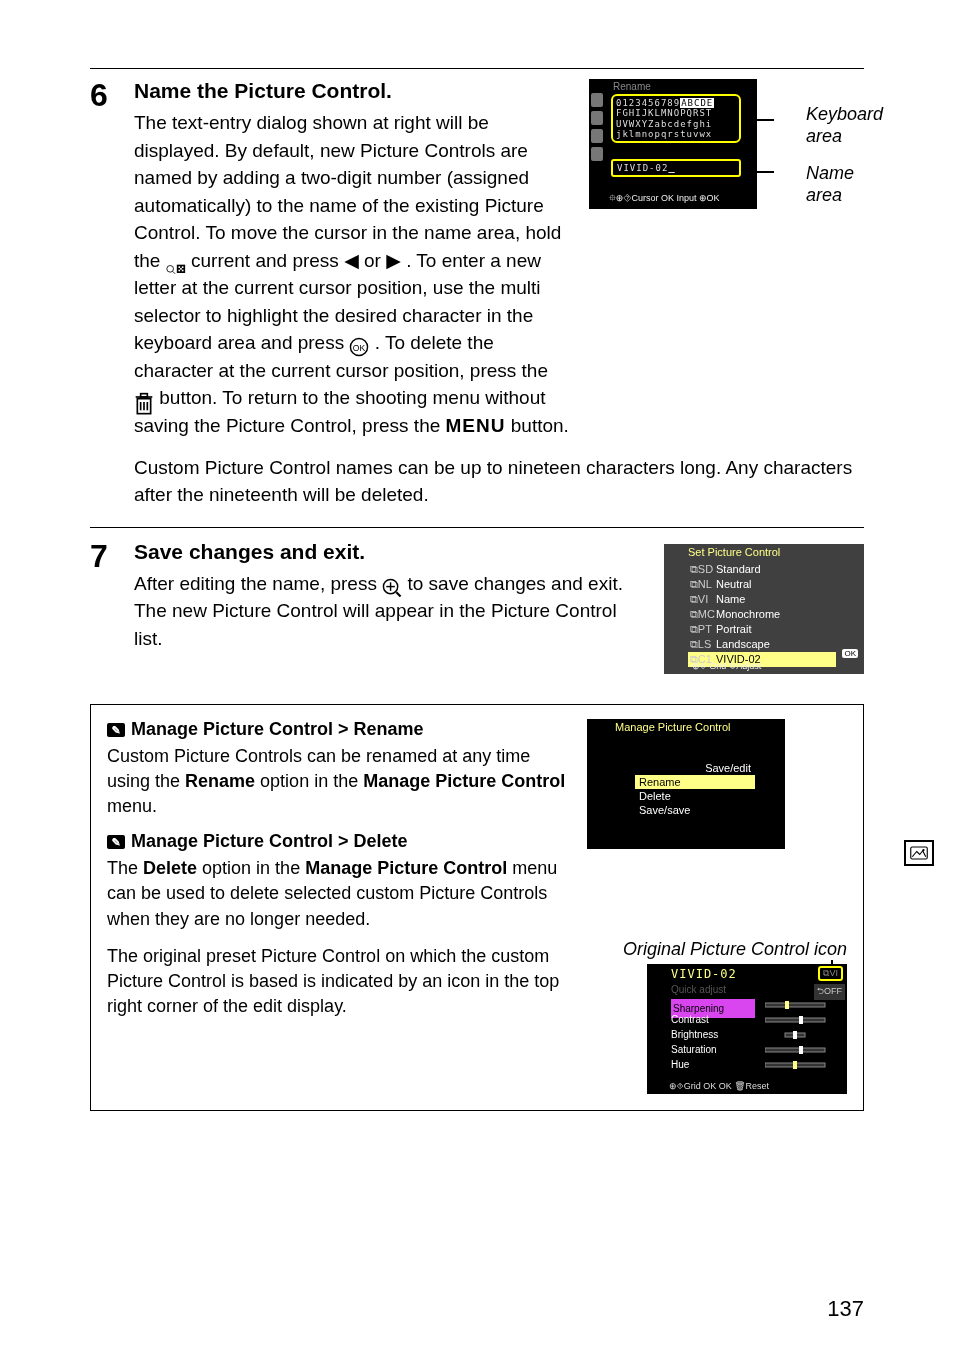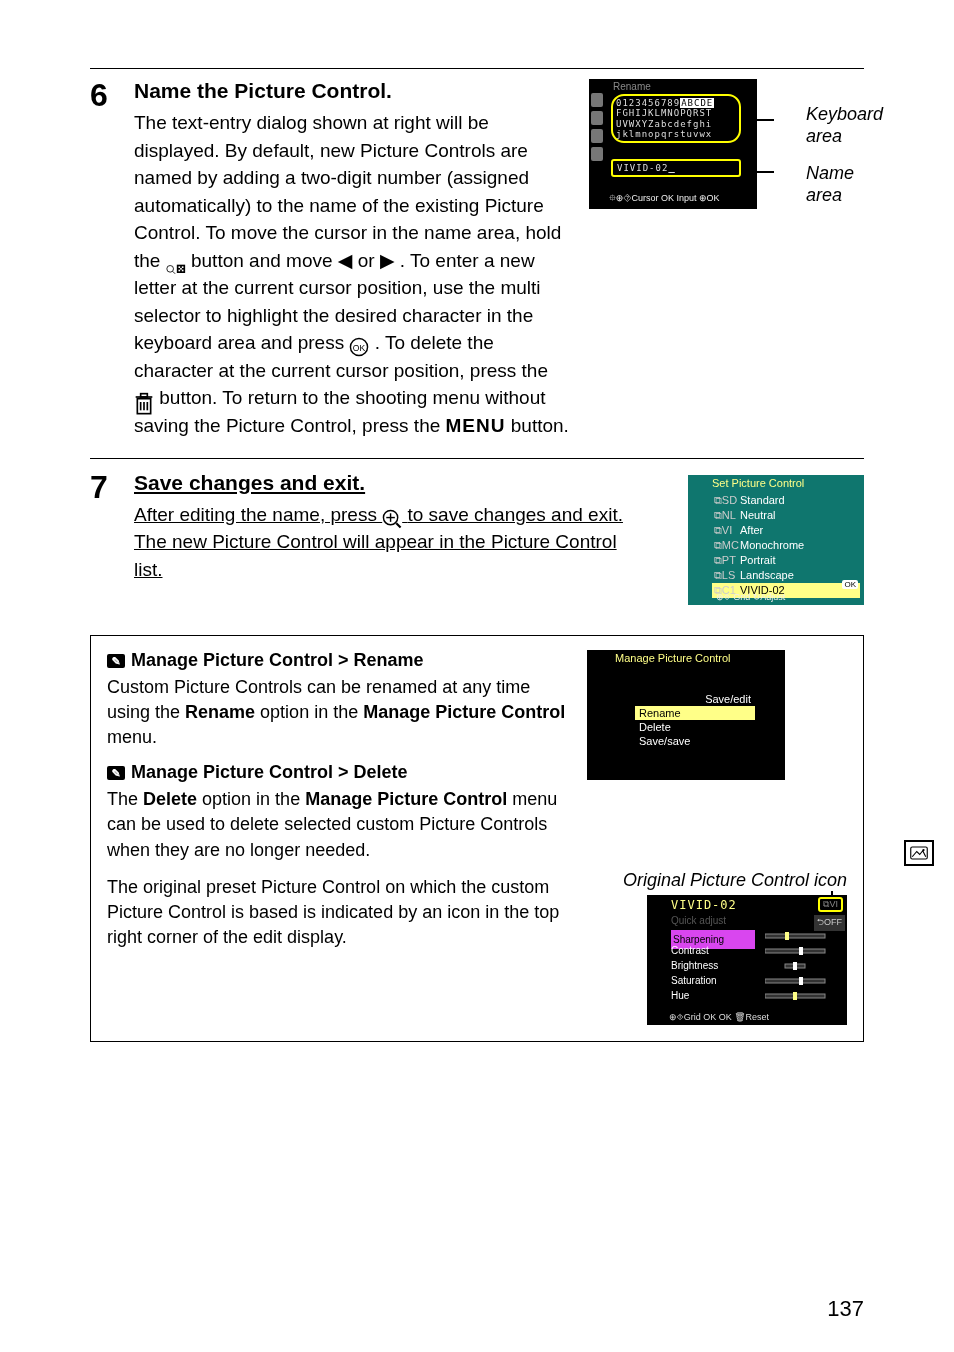--- a/index.html
+++ b/index.html
@@ -26,31 +26,31 @@
   .step6fig { width: 275px; position: relative; }
 
   .cam-screen {
     width: 168px; height: 130px; background: #000; position: relative;
     font-family: Arial, sans-serif; font-size: 9px; color: #ddd;
   }
   .cam-tabs { position:absolute; left:2px; top:14px; width:14px; }
   .cam-tab { width:12px; height:14px; margin-bottom:4px; border-radius:2px; }
   .tab-grey { background:#777; }
   .cam-title { position:absolute; left:24px; top:2px; color:#888; font-size:10px; }
-  .cam-kbd { position:absolute; left:22px; top:15px; width:130px; border:2.5px solid #ff0; border-radius:13px; padding:2px 3px; font-family:monospace; letter-spacing:1px; line-height:1.15; }
+  .cam-kbd { position:absolute; left:22px; top:15px; width:130px; border:2.5px solid #ff0; border-radius:6px; padding:2px 3px; font-family:monospace; letter-spacing:1px; line-height:1.15; }
   .cam-kbd .row1 span.hi { background:#fff; color:#000; padding:0 1px; }
   .cam-name { position:absolute; left:22px; top:80px; width:130px; border:2.5px solid #ff0; border-radius:3px; padding:2px 4px; font-family:monospace; letter-spacing:1px; }
   .cam-name span.cursor { text-decoration: underline; }
   .cam-footer { position:absolute; left:20px; bottom:2px; font-size:9px; color:#eee; }
 
   .annot { position:absolute; font-style: italic; font-size:18px; line-height:1.2;margin-left:25px; }
   .annot-line { position:absolute; height:2px; background:#000; }
 
   .cam-screen-small {
-    width: 176px; height: 130px; background:#0f766e; position:relative;
+    width: 200px; height: 130px; background:#404040; position:relative;
     font-family: Arial, sans-serif; font-size:10px; color:#fff;
     margin-left:auto; margin-top:4px;
   }
   .css-title { position:absolute; left:24px; top:2px; color:#ff8; font-size:11px; }
   .css-list { position:absolute; left:24px; top:18px; width:148px; }
   .css-item { padding:1px 2px; font-size:11px; }
   .css-item .ico { display:inline-block; width:26px; color:#ccc; }
   .css-item.hi { background:#ff8; color:#000; }
   .css-ok { position:absolute; right:6px; top:105px; color:#000; background:#fff; font-size:8px; padding:0 2px; border-radius:2px; }
   .css-footer { position:absolute; left:28px; bottom:2px; font-size:9px; color:#eee; }
@@ -112,21 +112,21 @@
                   <circle cx="5" cy="7" r="4" fill="none" stroke="#000"></circle>
                   <line x1="8" y1="10" x2="11" y2="13" stroke="#000"></line>
                   <rect x="13" y="2" width="10" height="10" fill="#000"></rect>
                   <rect x="15" y="4" width="2" height="2" fill="#fff"></rect>
                   <rect x="19" y="4" width="2" height="2" fill="#fff"></rect>
                   <rect x="17" y="6" width="2" height="2" fill="#fff"></rect>
                   <rect x="15" y="8" width="2" height="2" fill="#fff"></rect>
                   <rect x="19" y="8" width="2" height="2" fill="#fff"></rect>
                 </svg>
             </span>
-            <span> button and move </span>
+            <span> current and press </span>
             <span>◀</span>
             <span> or </span>
             <span>▶</span>
             <span>.  To enter a new letter at the current cursor position, use the multi selector to highlight the desired character in the keyboard area and press </span>
             <span class="inline-ico">
               <svg viewBox="0 0 14 14">
                   <circle cx="7" cy="7" r="6" fill="none" stroke="#000"></circle>
                   <text x="7" y="10" font-size="6" text-anchor="middle">OK</text>
                 </svg>
             </span>
@@ -165,29 +165,30 @@
               <span>VIVID-02</span><span class="cursor">&nbsp;</span>
             </div>
             <div class="cam-footer">⯐⊕⯑Cursor   OK Input   ⊕OK</div>
           </div>
           <div class="annot-line" style="left:155px; top:40px; width:30px;"></div>
           <div class="annot" style="left:192px; top:25px;">Keyboard area</div>
           <div class="annot-line" style="left:155px; top:92px; width:30px;"></div>
           <div class="annot" style="left:192px; top:84px;">Name area</div>
         </div>
       </div>
+      <p style="margin-top:14px;">Custom Picture Control names can be up to nineteen characters long.  Any characters after the nineteenth will be deleted.</p>
     </div>
   </div>
 
   <hr class="midrule">
 
   <div class="step">
     <div class="stepnum">7</div>
     <div class="stepbody">
-      <div style="display:flex; gap:14px;text-decoration:underline;">
+      <div style="display:flex; gap:14px;">
         <div style="flex:1;">
           <h2>Save changes and exit.</h2>
           <p>
             <span>After editing the name, press </span>
             <span class="inline-ico">
               <svg viewBox="0 0 14 14">
                   <circle cx="6" cy="6" r="5" fill="none" stroke="#000"></circle>
                   <line x1="10" y1="10" x2="13" y2="13" stroke="#000" stroke-width="1.5"></line>
                   <line x1="6" y1="3" x2="6" y2="9" stroke="#000"></line>
                   <line x1="3" y1="6" x2="9" y2="6" stroke="#000"></line>
@@ -195,21 +196,21 @@
             </span>
             <span> to save changes and exit.  The new Picture Control will appear in the Picture Control list.</span>
           </p>
         </div>
         <div style="width:210px;">
           <div class="cam-screen-small">
             <div class="css-title">Set Picture Control</div>
             <div class="css-list">
               <div class="css-item"><span class="ico">⧉SD</span><span>Standard</span></div>
               <div class="css-item"><span class="ico">⧉NL</span><span>Neutral</span></div>
-              <div class="css-item"><span class="ico">⧉VI</span><span>After</span></div>
+              <div class="css-item"><span class="ico">⧉VI</span><span>Name</span></div>
               <div class="css-item"><span class="ico">⧉MC</span><span>Monochrome</span></div>
               <div class="css-item"><span class="ico">⧉PT</span><span>Portrait</span></div>
               <div class="css-item"><span class="ico">⧉LS</span><span>Landscape</span></div>
               <div class="css-item hi"><span class="ico">⧉C1</span><span>VIVID-02</span></div>
             </div>
             <div class="css-ok">OK</div>
             <div class="css-footer">⊕⯑ Grid         ↻Adjust</div>
           </div>
         </div>
       </div>

